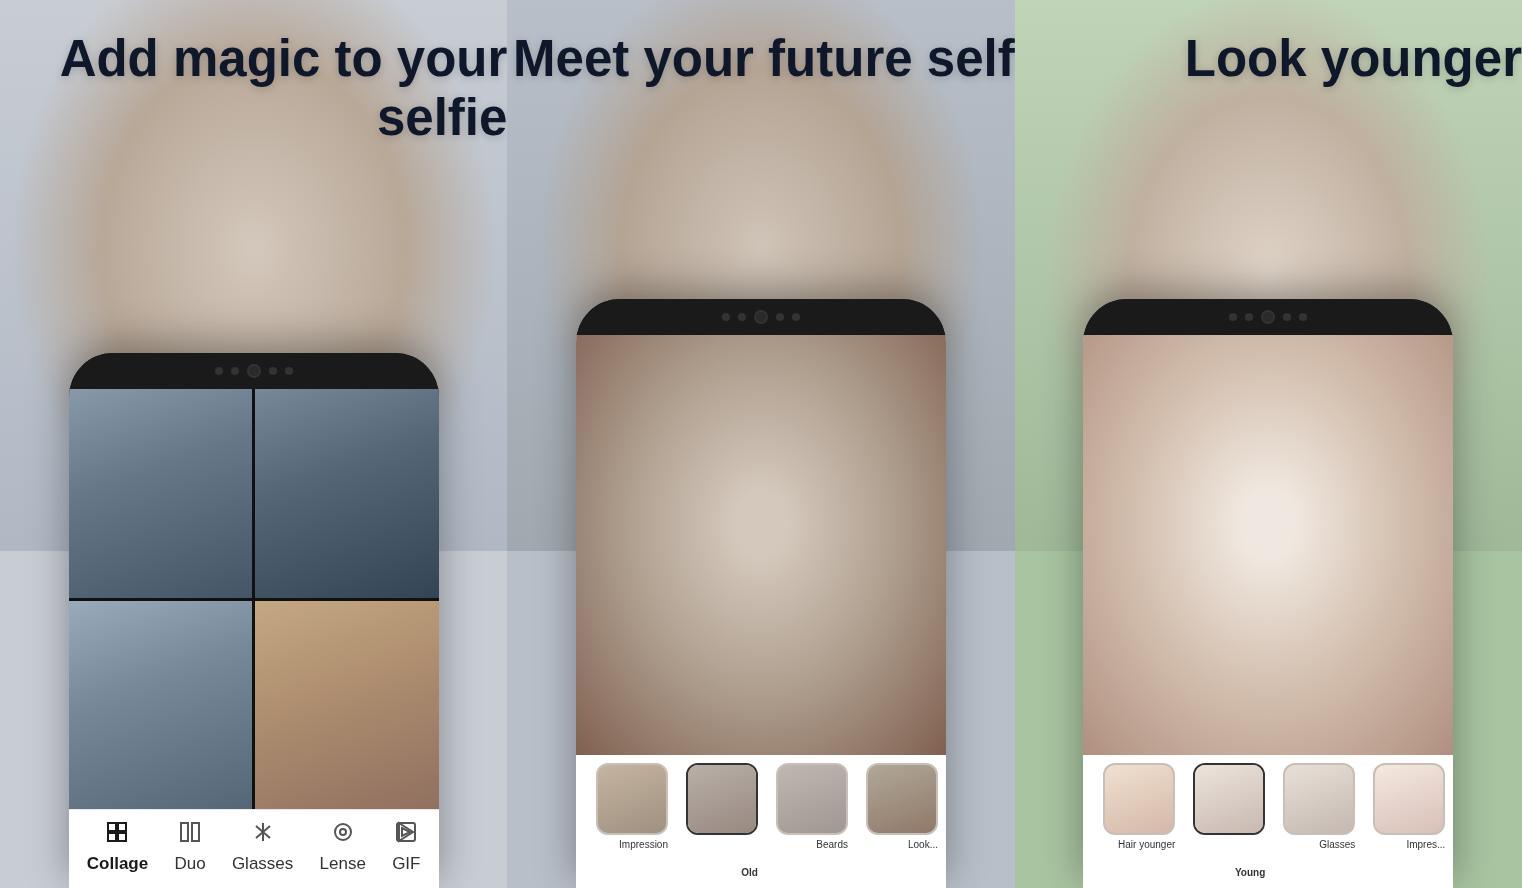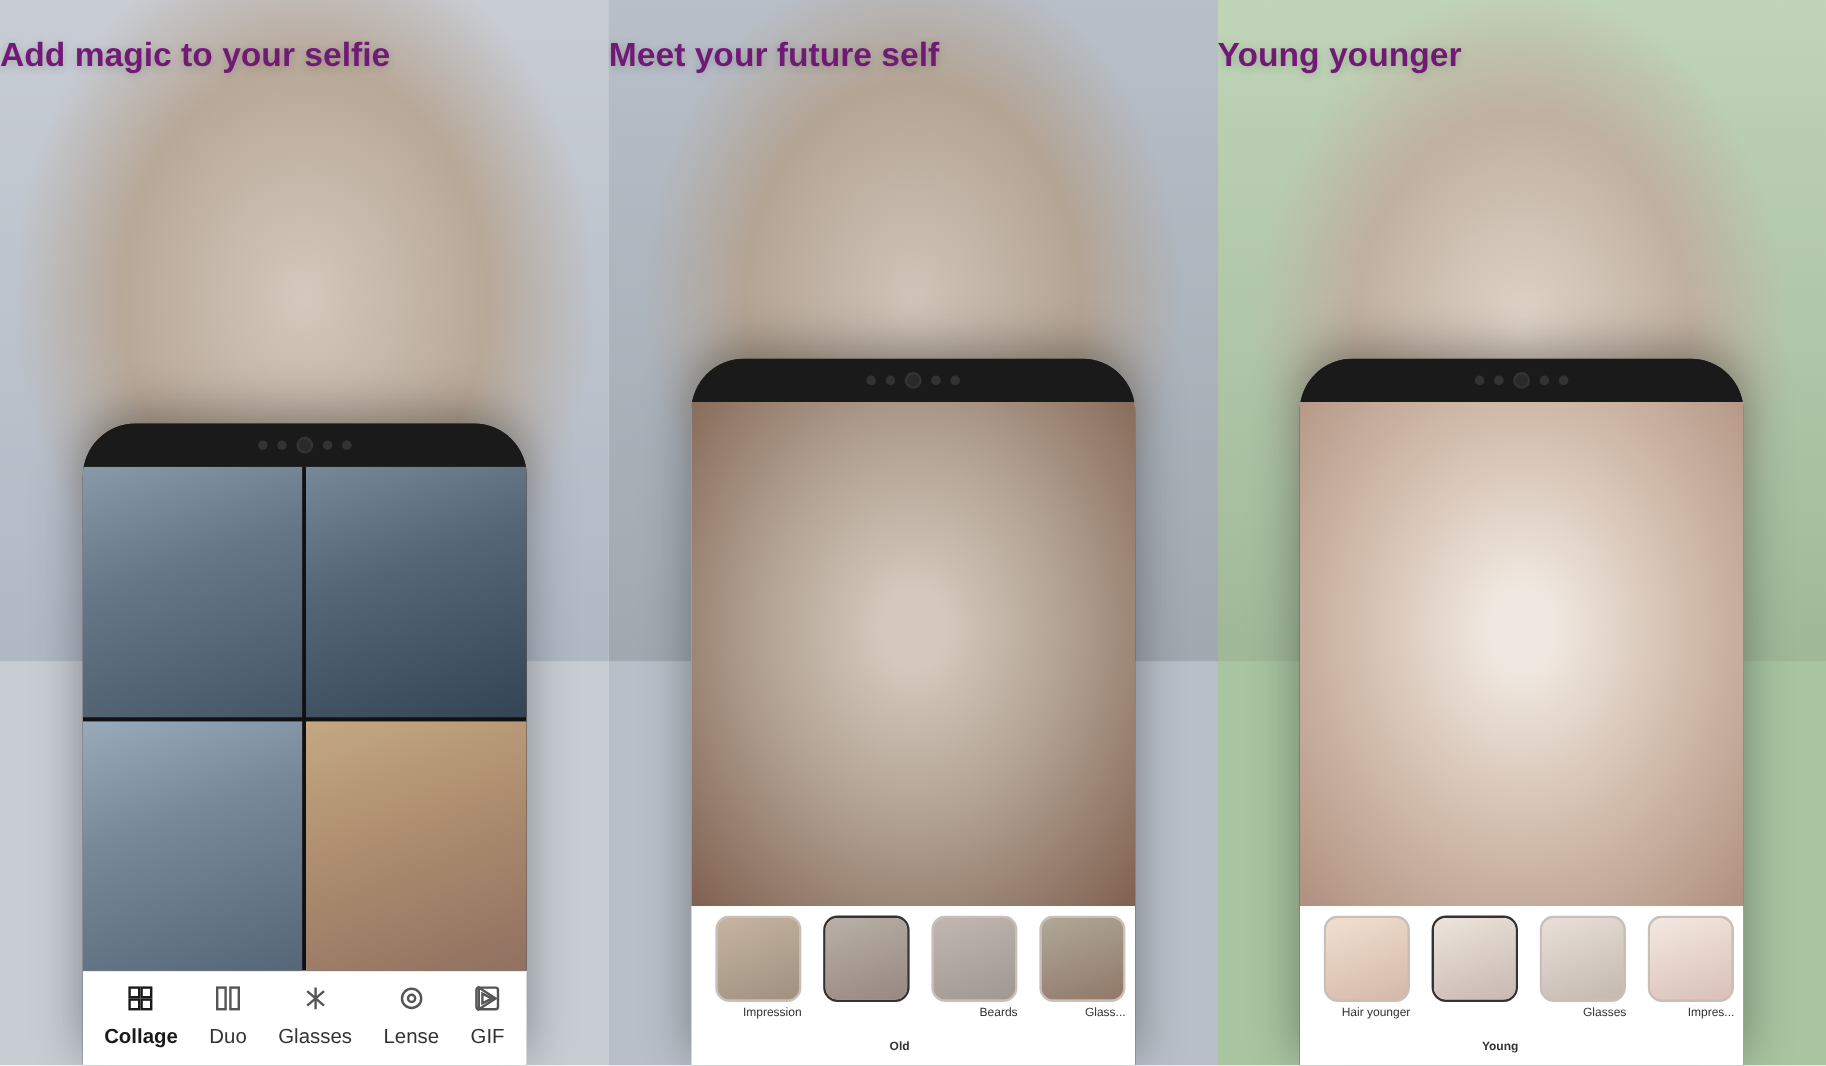--- a/index.html
+++ b/index.html
@@ -19,24 +19,24 @@
 
     
     .panel-1 { background: #c8cdd4; }
     .panel-2 { background: #b8bfc8; }
     .panel-3 { background: #a8c4a0; }
 
     
     .headline {
       position: absolute;
       top: 30px;
-      color: #701a75;
-      font-size: 28px;
+      color: #0f172a;
+      font-size: 51px;
       font-weight: 700;
-      text-align: left;
+      text-align: right;
       line-height: 1.15;
       text-shadow: 0 2px 8px rgba(0,0,0,0.18);
       z-index: 10;
       width: 100%;
     }
 
     
     .phone {
       position: absolute;
       bottom: 0;
@@ -371,31 +371,31 @@
         <div class="filter-thumb">
           <div class="filter-img">
             <div class="filter-face filter-face-3"></div>
           </div>
           <span class="filter-name">Beards</span>
         </div>
         <div class="filter-thumb">
           <div class="filter-img">
             <div class="filter-face filter-face-4"></div>
           </div>
-          <span class="filter-name">Glass...</span>
+          <span class="filter-name">Look...</span>
         </div>
       </div>
     </div>
   </div>
 </div>
 
 <div class="panel panel-3">
   <div class="bg-portrait portrait-woman-old"></div>
 
-  <div class="headline">Young younger</div>
+  <div class="headline">Look younger</div>
 
   <div class="phone">
     <div class="phone-notch-bar">
       <div class="notch-dot"></div>
       <div class="notch-dot"></div>
       <div class="notch-camera"></div>
       <div class="notch-dot"></div>
       <div class="notch-dot"></div>
     </div>
     <div class="phone-screen">

